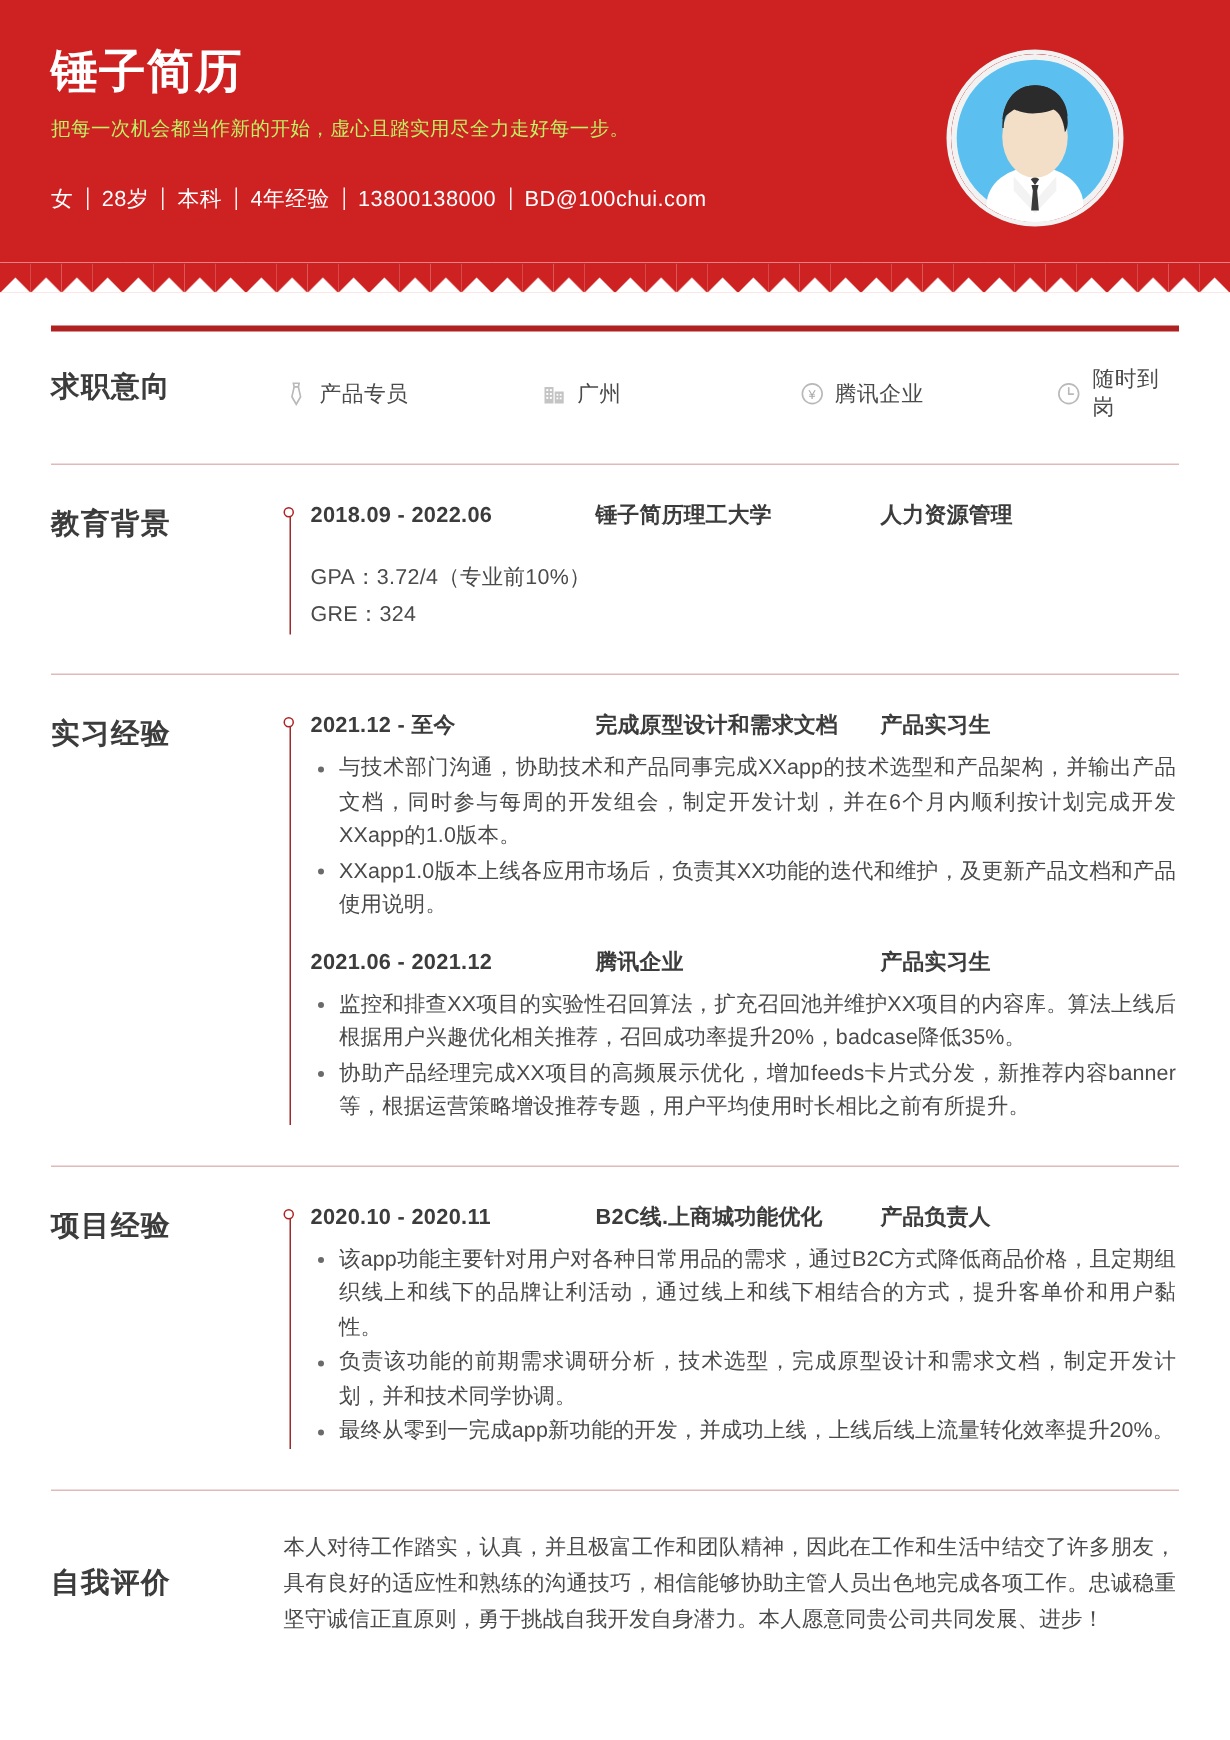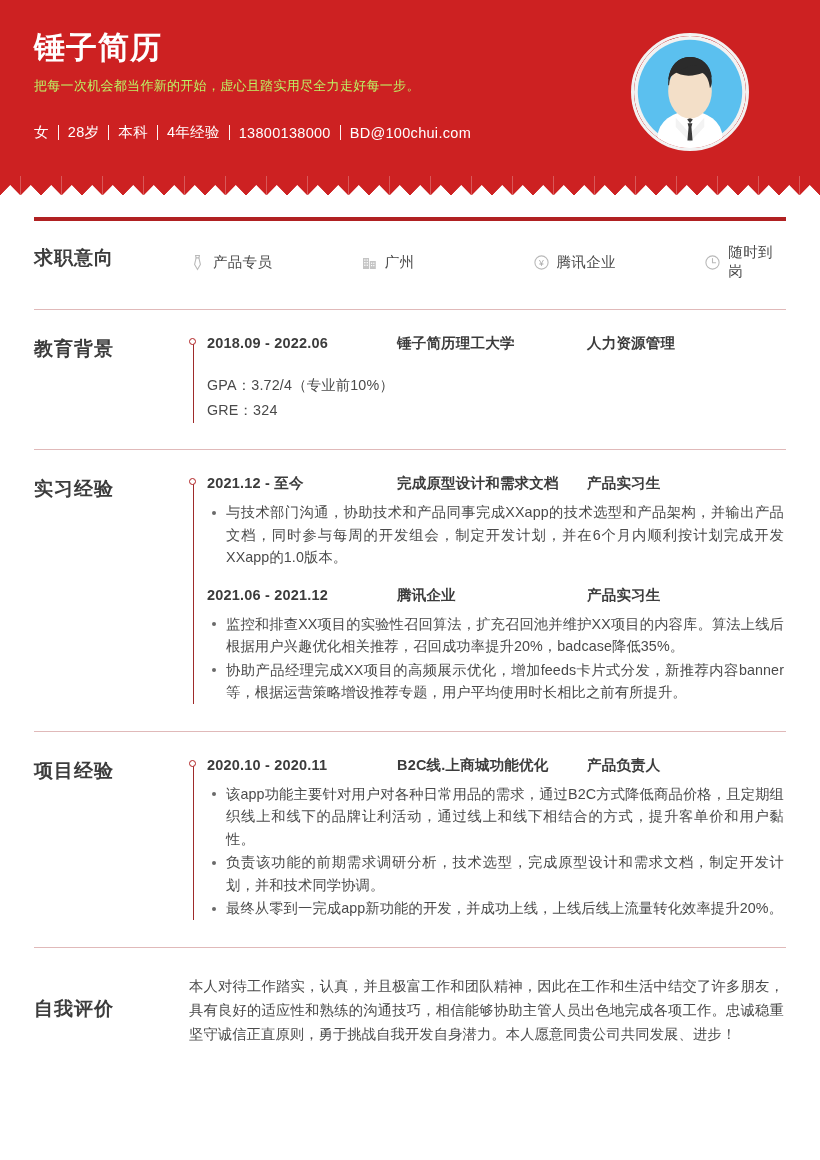--- a/index.html
+++ b/index.html
@@ -345,20 +345,21 @@
           <span class="tl-dot"></span>
 
           <div class="entry-block">
             <div class="entry-head">
               <span class="eh-date">2021.12 - 至今</span>
               <span class="eh-org">完成原型设计和需求文档</span>
               <span class="eh-role">产品实习生</span>
             </div>
             <ul class="bullets">
               <li>与技术部门沟通，协助技术和产品同事完成XXapp的技术选型和产品架构，并输出产品文档，同时参与每周的开发组会，制定开发计划，并在6个月内顺利按计划完成开发XXapp的1.0版本。</li>
+              <li>XXapp1.0版本上线各应用市场后，负责其XX功能的迭代和维护，及更新产品文档和产品使用说明。</li>
             </ul>
           </div>
 
           <div class="entry-block">
             <div class="entry-head">
               <span class="eh-date">2021.06 - 2021.12</span>
               <span class="eh-org">腾讯企业</span>
               <span class="eh-role">产品实习生</span>
             </div>
             <ul class="bullets">

